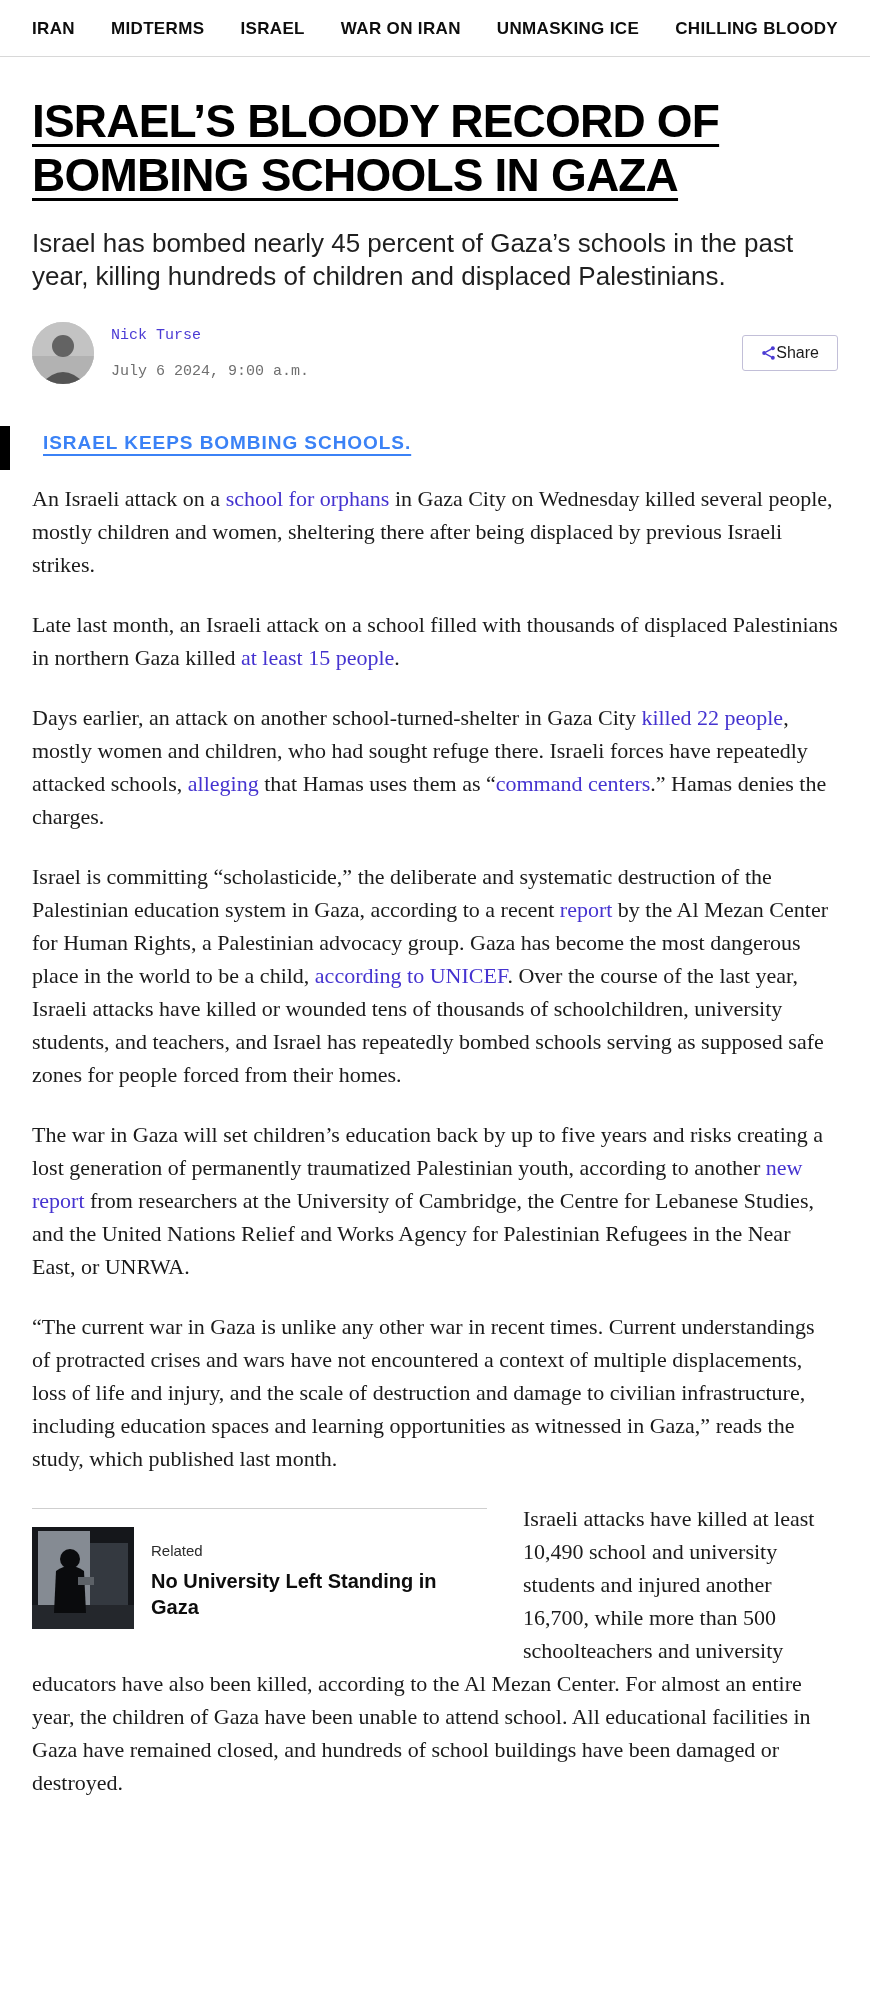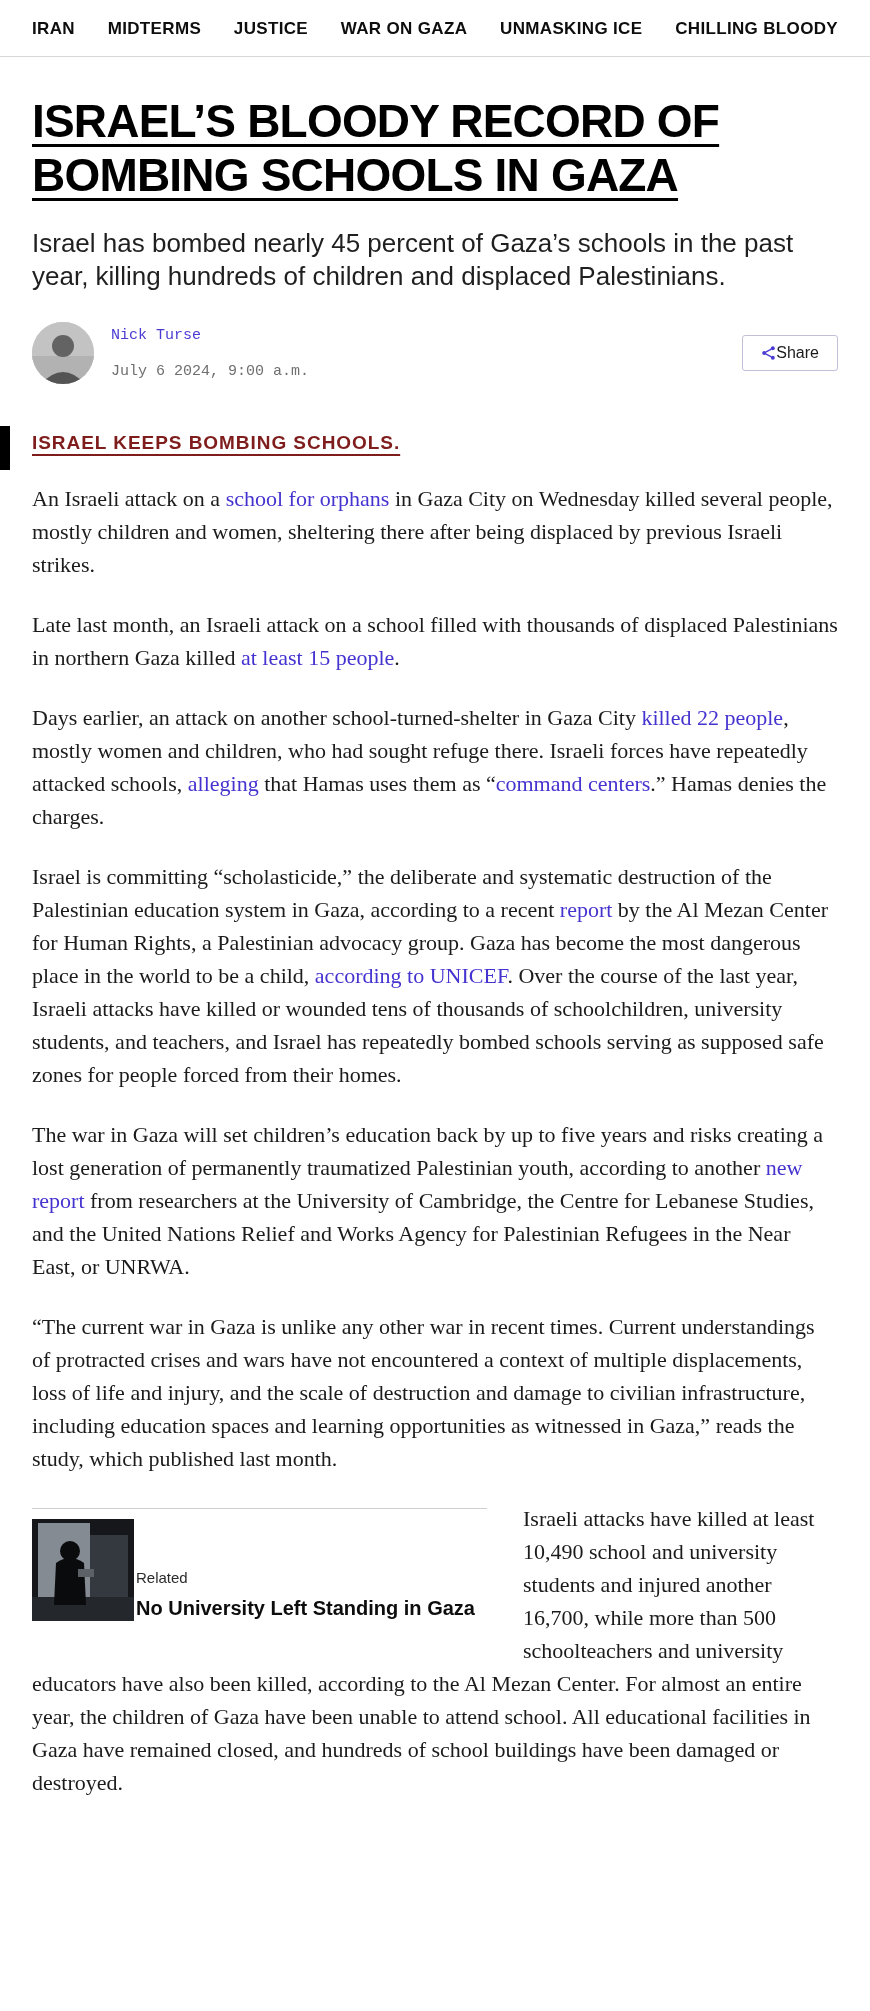--- a/index.html
+++ b/index.html
@@ -107,49 +107,49 @@
   .lede-bar {
     position: absolute;
     left: -32px;
     top: -6px;
     width: 10px;
     height: 44px;
     background: #000;
   }
   .lede-text {
     display: inline;
-    margin: 0;
+    margin: 11px;
     font-family: "Liberation Sans", sans-serif;
     font-weight: 700;
     font-size: 19px;
     letter-spacing: 0.05em;
-    color: #7f1d1d;
+    color: #3b82f6;
     text-decoration: underline;
     text-decoration-thickness: 2px;
     text-underline-offset: 5px;
   }
   .body-para {
     font-family: "Liberation Serif", serif;
     font-size: 22px;
     line-height: 33px;
     color: #1b1b1b;
     margin: 0 0 27px 0;
   }
   .body-link { color: #4533d0; text-decoration: none; cursor: pointer; }
   
   .wrap-block::after { content: ""; display: block; clear: both; }
   .related {
     float: left;
     width: 455px;
     border-top: 1px solid #cfcfcf;
-    padding-top: 10px;
+    padding-top: 18px;
     margin: 6px 36px 14px 0;
     display: flex;
-    gap: 2px;
-    align-items: flex-end;
+    gap: 17px;
+    align-items: center;
   }
   .related-thumb {
     width: 102px; height: 102px;
     flex: 0 0 102px;
     cursor: pointer;
     overflow: hidden;
   }
   .related-label {
     font-size: 15px;
     color: #2b2b2b;
@@ -166,22 +166,22 @@
   }
 </style>
 </head>
 <body>
 
 <div class="page">
 
   <nav class="topnav">
     <a class="nav-item">IRAN</a>
     <a class="nav-item">MIDTERMS</a>
-    <a class="nav-item">JUSTICE</a>
-    <a class="nav-item">WAR ON GAZA</a>
+    <a class="nav-item">ISRAEL</a>
+    <a class="nav-item">WAR ON IRAN</a>
     <a class="nav-item">UNMASKING ICE</a>
     <a class="nav-item">CHILLING BLOODY</a>
   </nav>
 
   <main class="content">
 
     <h1 class="headline"><span class="headline-text">ISRAEL’S BLOODY RECORD OF BOMBING SCHOOLS IN GAZA</span></h1>
 
     <p class="dek">Israel has bombed nearly 45 percent of Gaza’s schools in the past year, killing hundreds of children and displaced Palestinians.</p>
 

